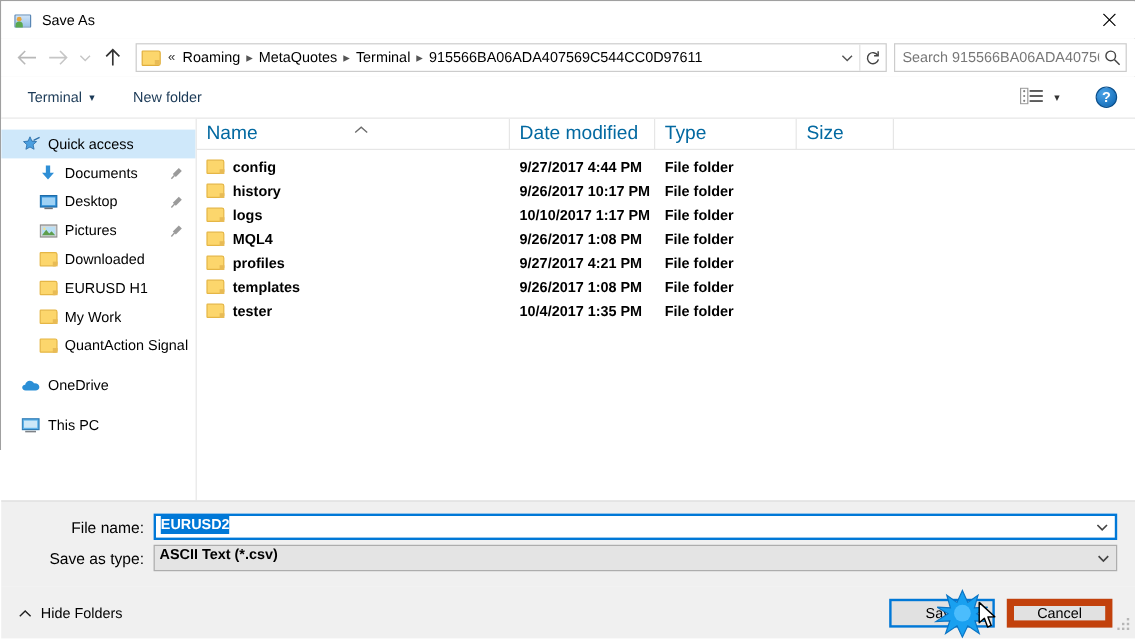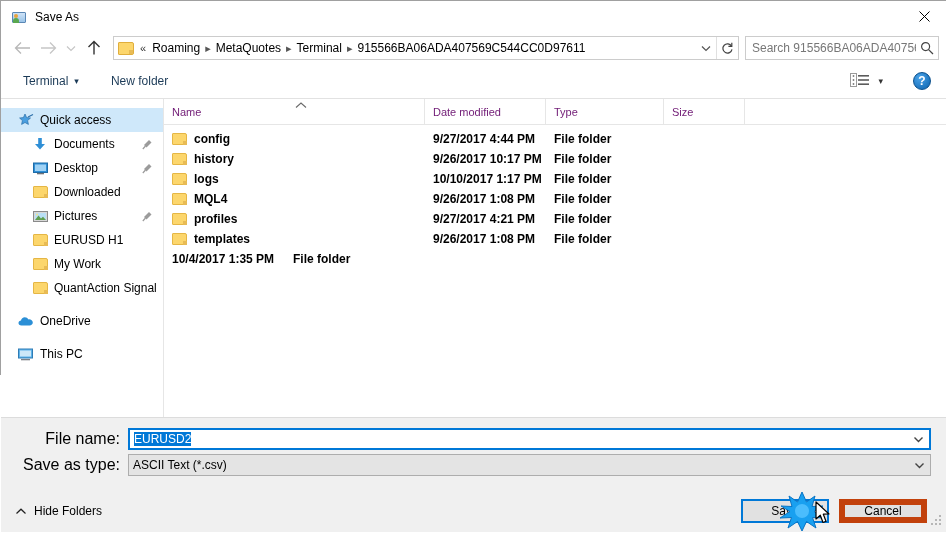--- a/index.html
+++ b/index.html
@@ -167,21 +167,21 @@
   }
 
   
   #list { flex: 1 1 auto; height: 318px; position: relative; overflow: hidden; }
   #colheader {
     height: 26px; border-bottom: 1px solid #e6e6e6;
     display: flex; align-items: center; position: relative;
     background: #ffffff;
   }
   .col {
-    font-size: 11px; color: #701a75; height: 26px;
+    font-size: 16px; color: #0369a1; height: 26px;
     display: flex; align-items: center; padding-left: 8px;
     border-right: 1px solid #e6e6e6; position: relative;
   }
   .col-name { width: 261px; }
   .col-date { width: 121px; }
   .col-type { width: 118px; }
   .col-size { width: 81px; }
   #sortcaret {
     position: absolute; left: 130px; top: 0px;
   }
@@ -198,26 +198,27 @@
   
   #form {
     position: absolute; left: 0; top: 416px; width: 946px; height: 72px;
     background: #f0f0f0; border-top: 1px solid #dcdcdc;
   }
   .form-row { position: absolute; left: 0; height: 22px; display: flex; align-items: center; }
   #row-filename { top: 10px; }
   #row-filetype { top: 36px; }
   .form-label {
     width: 127px; text-align: right; padding-right: 8px;
-    font-size: 16px; color: #000;
+    font-size: 13px; color: #000;
   }
   .combo {
     width: 803px; height: 22px; background: #ffffff;
-    border: 1px solid #7a7a7a; display: flex; align-items: center;
+    border: 1px solid #7a7a7a; display: flex; 
     position: relative;
+    font-weight: bold;
   }
   .combo.focused { border: 2px solid #0078d7; }
   .combo.readonlybg { background: #e4e4e4; border: 1px solid #adadad; }
   .combo-value {
     flex: 1 1 auto; font-size: 12px; padding-left: 4px; color: #000;
     white-space: nowrap; overflow: hidden;
   }
   .combo-value .sel { background: #0078d7; color: #ffffff; padding: 1px 0; }
   .combo-arrow {
     width: 22px; flex: none; display: flex; align-items: center; justify-content: center;
@@ -400,41 +401,41 @@
         <span class="pin">
           <svg width="11" height="12" viewBox="0 0 11 12">
             <path d="M2 7 L7 2 L9.5 4.5 L4.5 9.5 Z" fill="#9b9b9b"></path>
             <path d="M3.5 8 L0.8 11" stroke="#9b9b9b" stroke-width="1.2"></path>
           </svg>
         </span>
       </div>
 
       <div class="side-item indent">
         <span class="side-icon">
-            <span class="folder-ico"></span>
-          </span>
-        <span class="side-label">Downloaded</span>
-      </div>
-
-      <div class="side-item indent">
-        <span class="side-icon">
           <svg width="15" height="13" viewBox="0 0 15 13">
             <rect x="0.5" y="1.5" width="14" height="10" fill="#d8d8d8" stroke="#8a8a8a" stroke-width="1"></rect>
             <rect x="2" y="3" width="11" height="7" fill="#b9dff5"></rect>
             <path d="M2 10 L5.5 5.5 L8 8.5 L10 6.8 L13 10 Z" fill="#5e9e4e"></path>
             <circle cx="4" cy="4.6" r="1" fill="#f4e08a"></circle>
           </svg>
         </span>
         <span class="side-label">Pictures</span>
         <span class="pin">
           <svg width="11" height="12" viewBox="0 0 11 12">
             <path d="M2 7 L7 2 L9.5 4.5 L4.5 9.5 Z" fill="#9b9b9b"></path>
             <path d="M3.5 8 L0.8 11" stroke="#9b9b9b" stroke-width="1.2"></path>
           </svg>
         </span>
+      </div>
+
+      <div class="side-item indent">
+        <span class="side-icon">
+            <span class="folder-ico"></span>
+          </span>
+        <span class="side-label">Downloaded</span>
       </div>
       <div class="side-item indent">
         <span class="side-icon">
             <span class="folder-ico"></span>
           </span>
         <span class="side-label">EURUSD H1</span>
       </div>
       <div class="side-item indent">
         <span class="side-icon">
             <span class="folder-ico"></span>
@@ -546,20 +547,24 @@
         <div class="row">
           <div class="cell-name">
             <span class="folder-ico"></span>
             <span>templates</span>
           </div>
           <div class="cell-date">9/26/2017 1:08 PM</div>
           <div class="cell-type">File folder</div>
           <div class="cell-size"></div>
         </div>
         <div class="row">
+          <div class="cell-name">
+            <span class="folder-ico"></span>
+            <span>tester</span>
+          </div>
           <div class="cell-date">10/4/2017 1:35 PM</div>
           <div class="cell-type">File folder</div>
           <div class="cell-size"></div>
         </div>
       </div>
     </div>
   </div>
 
   <div id="form">
     <div class="form-row" id="row-filename">

